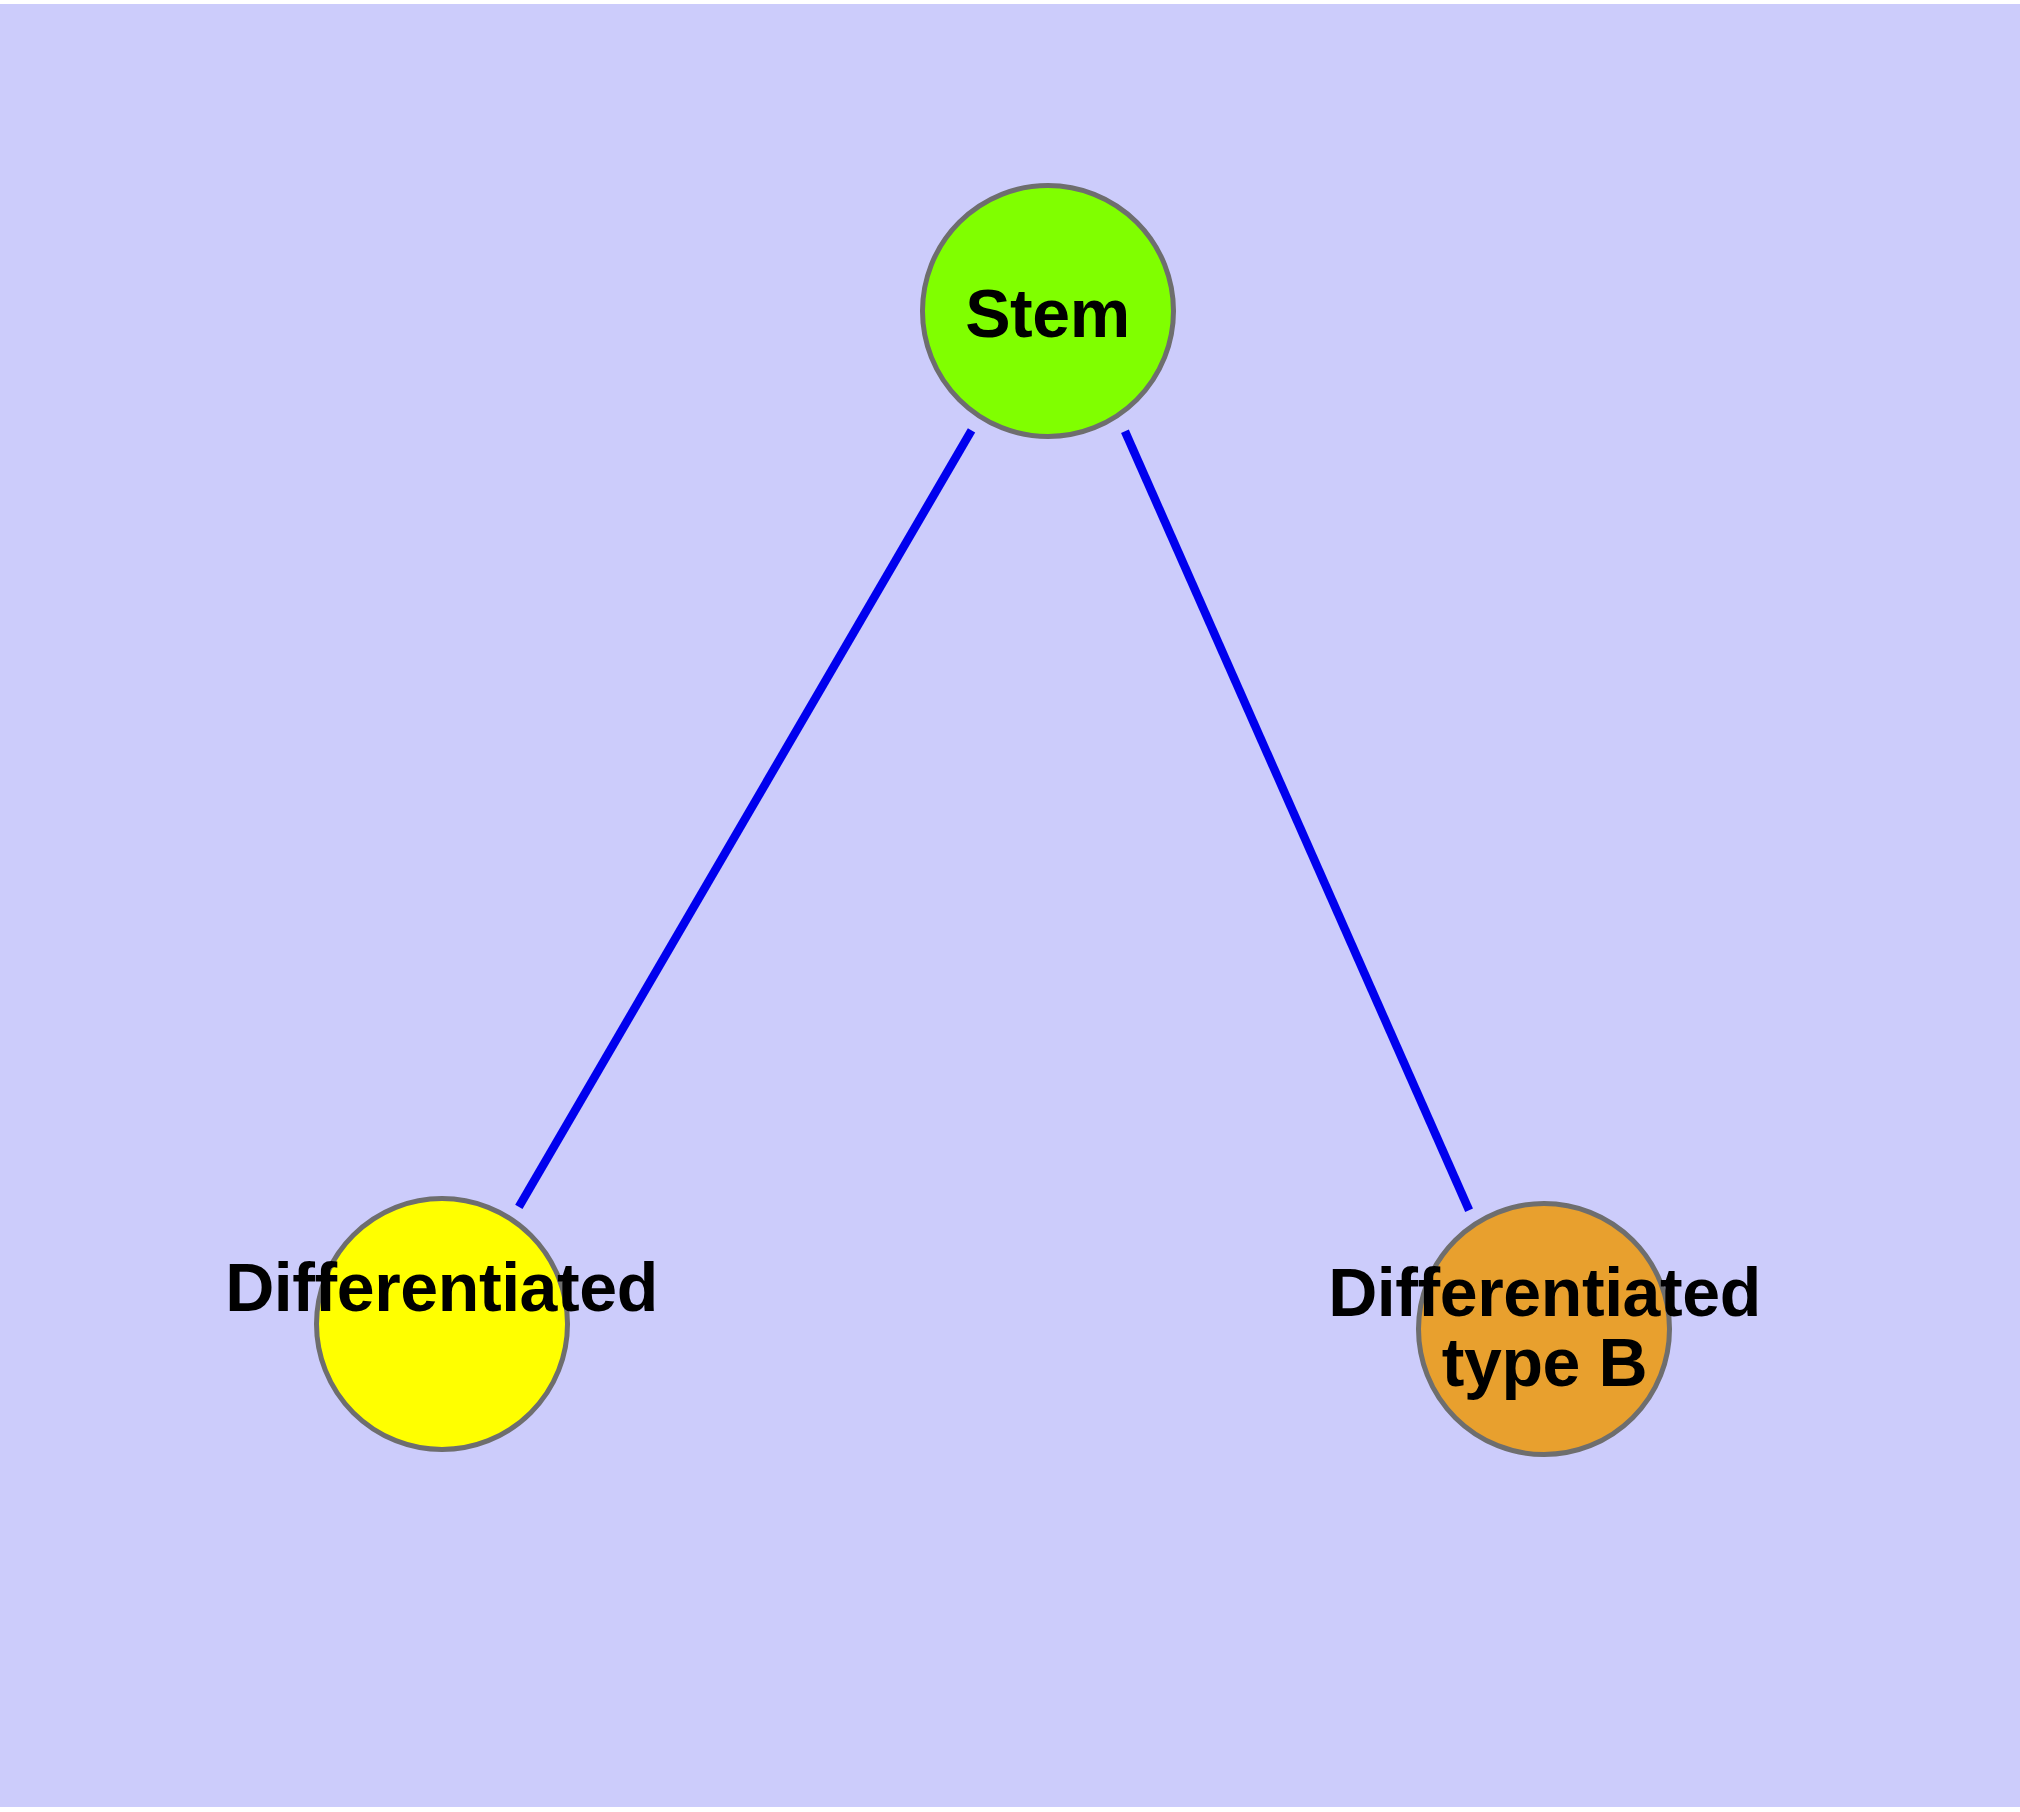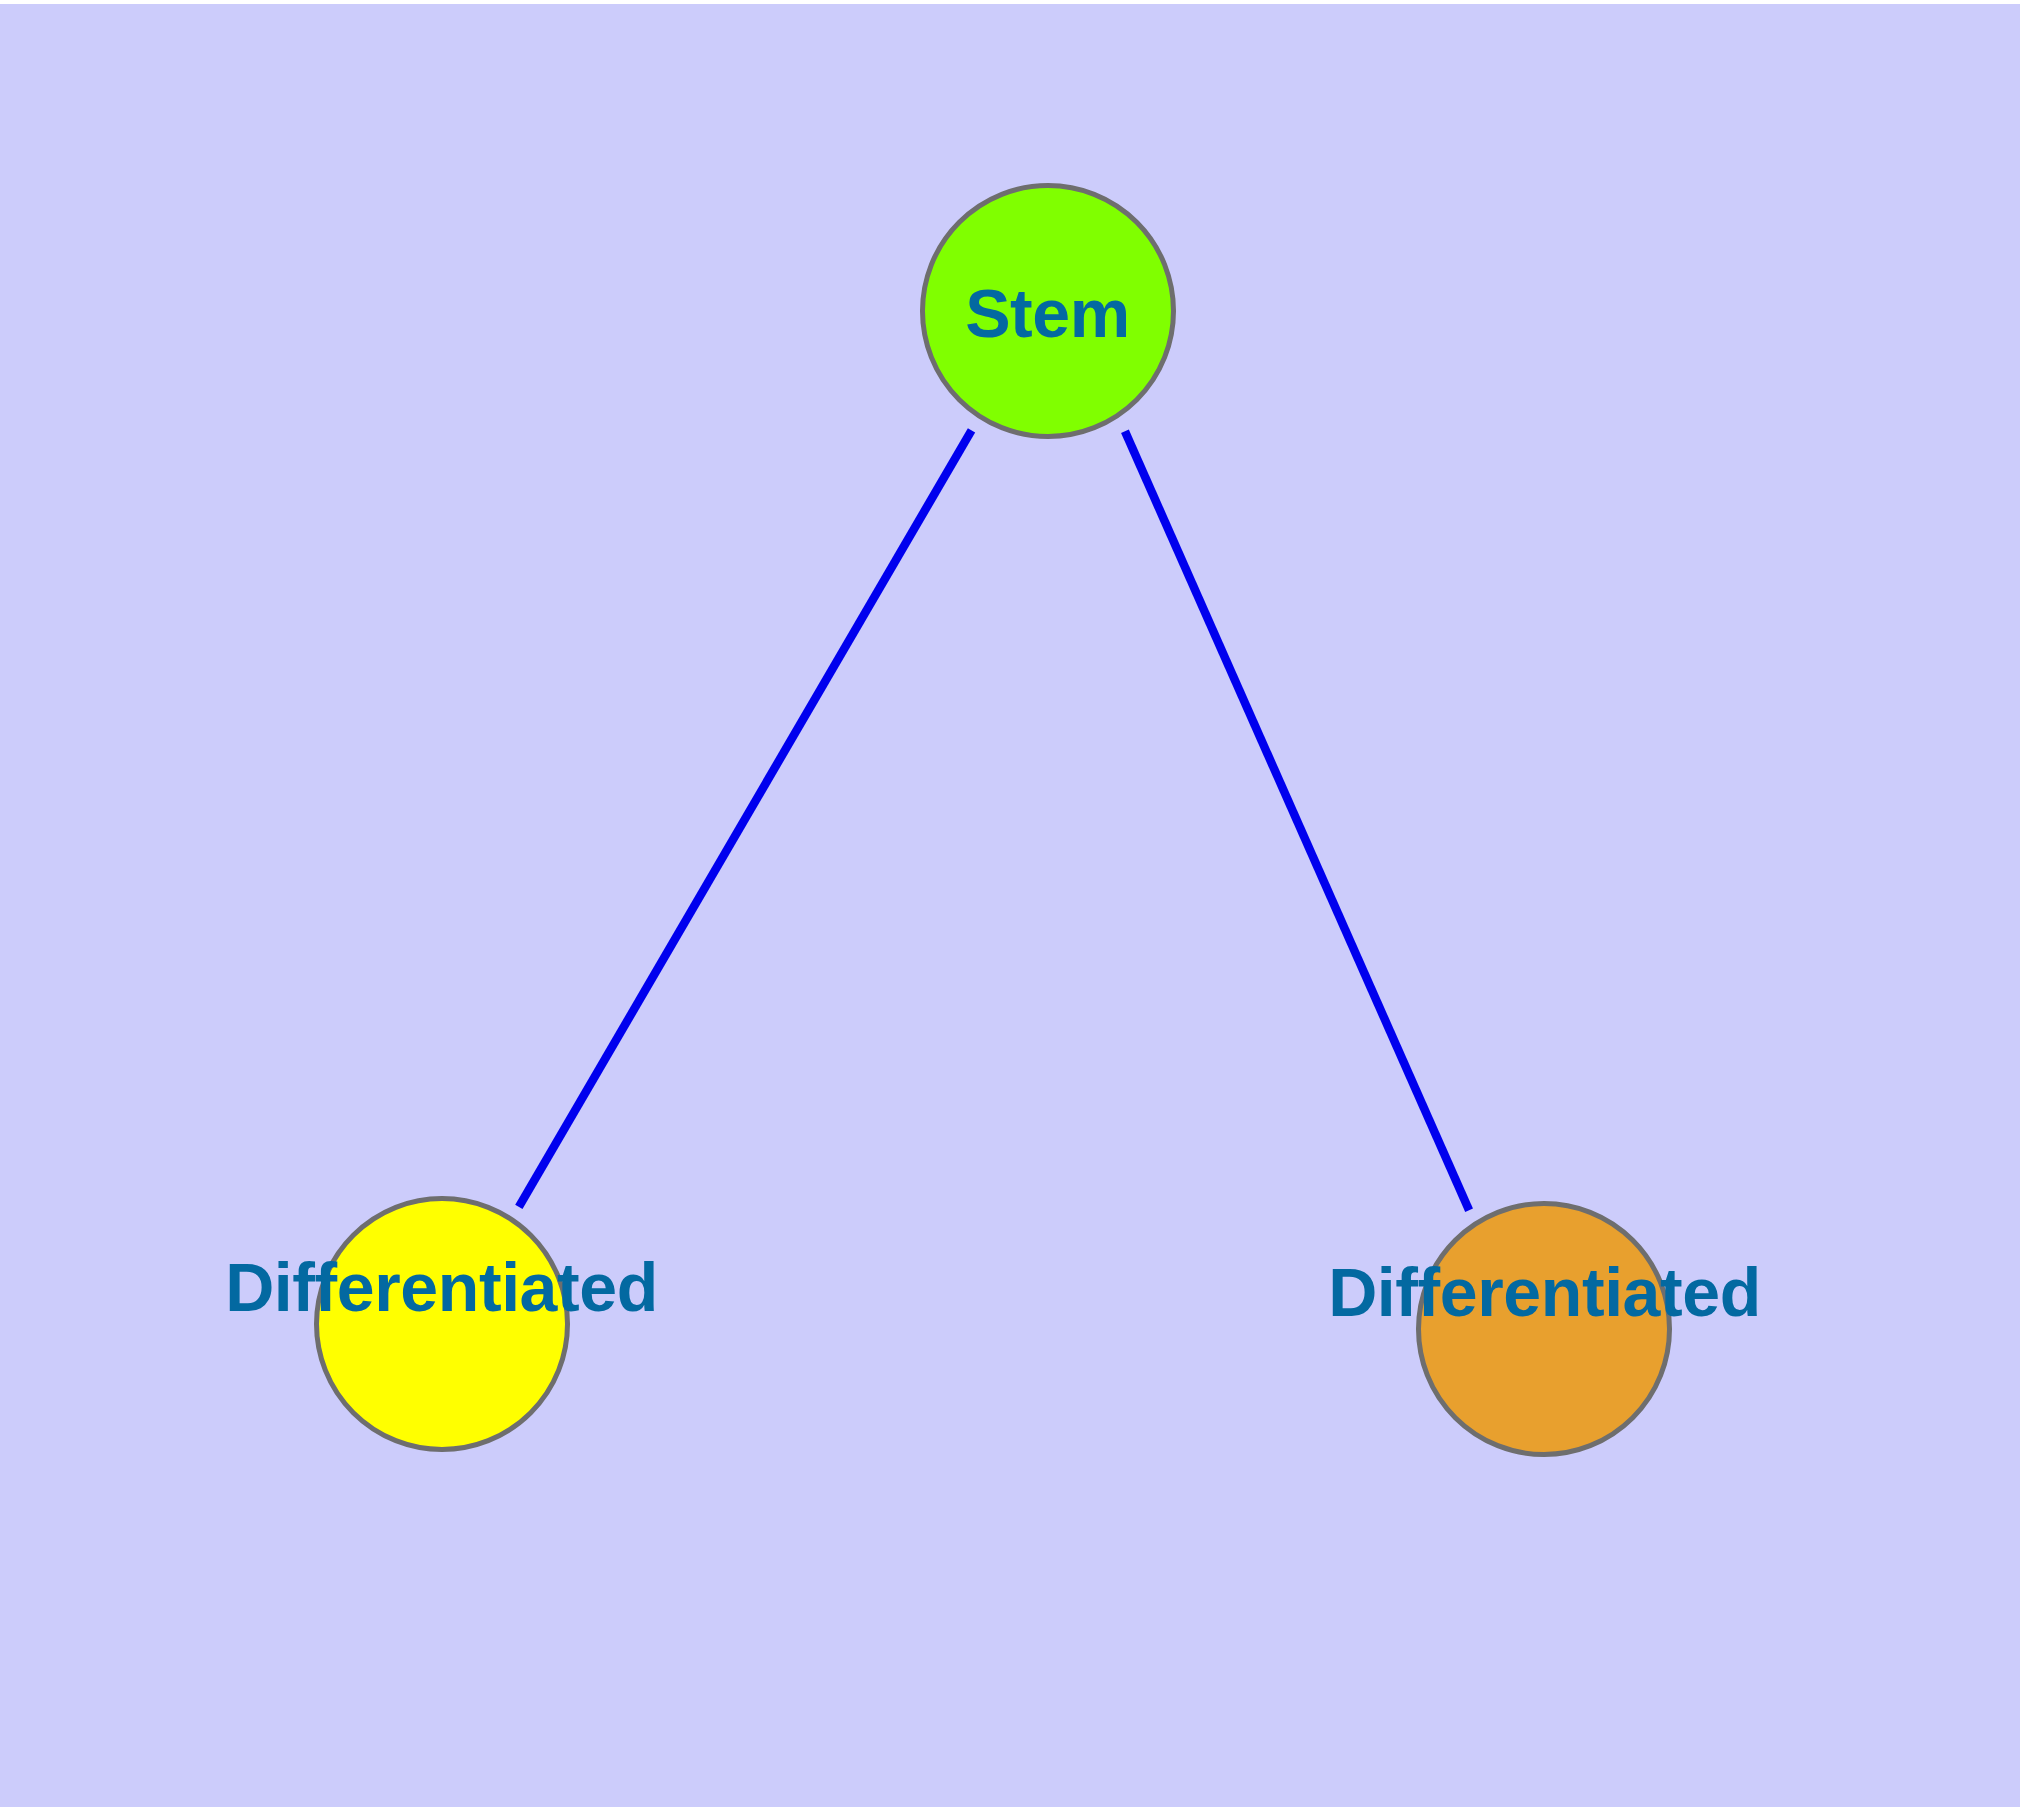--- a/index.html
+++ b/index.html
@@ -35,21 +35,21 @@
   .node {
     position: absolute;
     border-radius: 50%;
     box-sizing: border-box;
     border: 5.1px solid #6e6e6e;
   }
   .node-label {
     position: absolute;
     text-align: center;
     font-weight: bold;
-    color: #0369a1;
+    color: #000000;
     line-height: 1.02;
     white-space: pre;
     letter-spacing: -0.4px;
     pointer-events: none;
   }
   #node-stem {
     left: 920px;
     top: 184px;
     width: 256px;
     height: 256px;
@@ -102,17 +102,17 @@
     <div class="node" id="node-stem" style="left: 920px; top: 179px; width: 256px; height: 256px; background: rgb(128, 255, 0); border-color: rgb(110, 110, 110);"></div>
 
     <div class="node" id="node-diff-a" style="left: 314px; top: 1192px; width: 256px; height: 256px; background: rgb(255, 255, 0); border-color: rgb(110, 110, 110);"></div>
 
     <div class="node" id="node-diff-b" style="left: 1416px; top: 1197px; width: 256px; height: 256px; background: rgb(232, 160, 46); border-color: rgb(110, 110, 110);"></div>
 
     <div class="node-label" id="label-stem">Stem</div>
 
     <div class="node-label" id="label-diff-a"><span>Differentiated</span><br></div>
 
-    <div class="node-label" id="label-diff-b"><span>Differentiated</span><br></div>
+    <div class="node-label" id="label-diff-b"><span>Differentiated</span><br><span>type B</span></div>
 
   </div>
 </div>
 
 
 </body></html>

